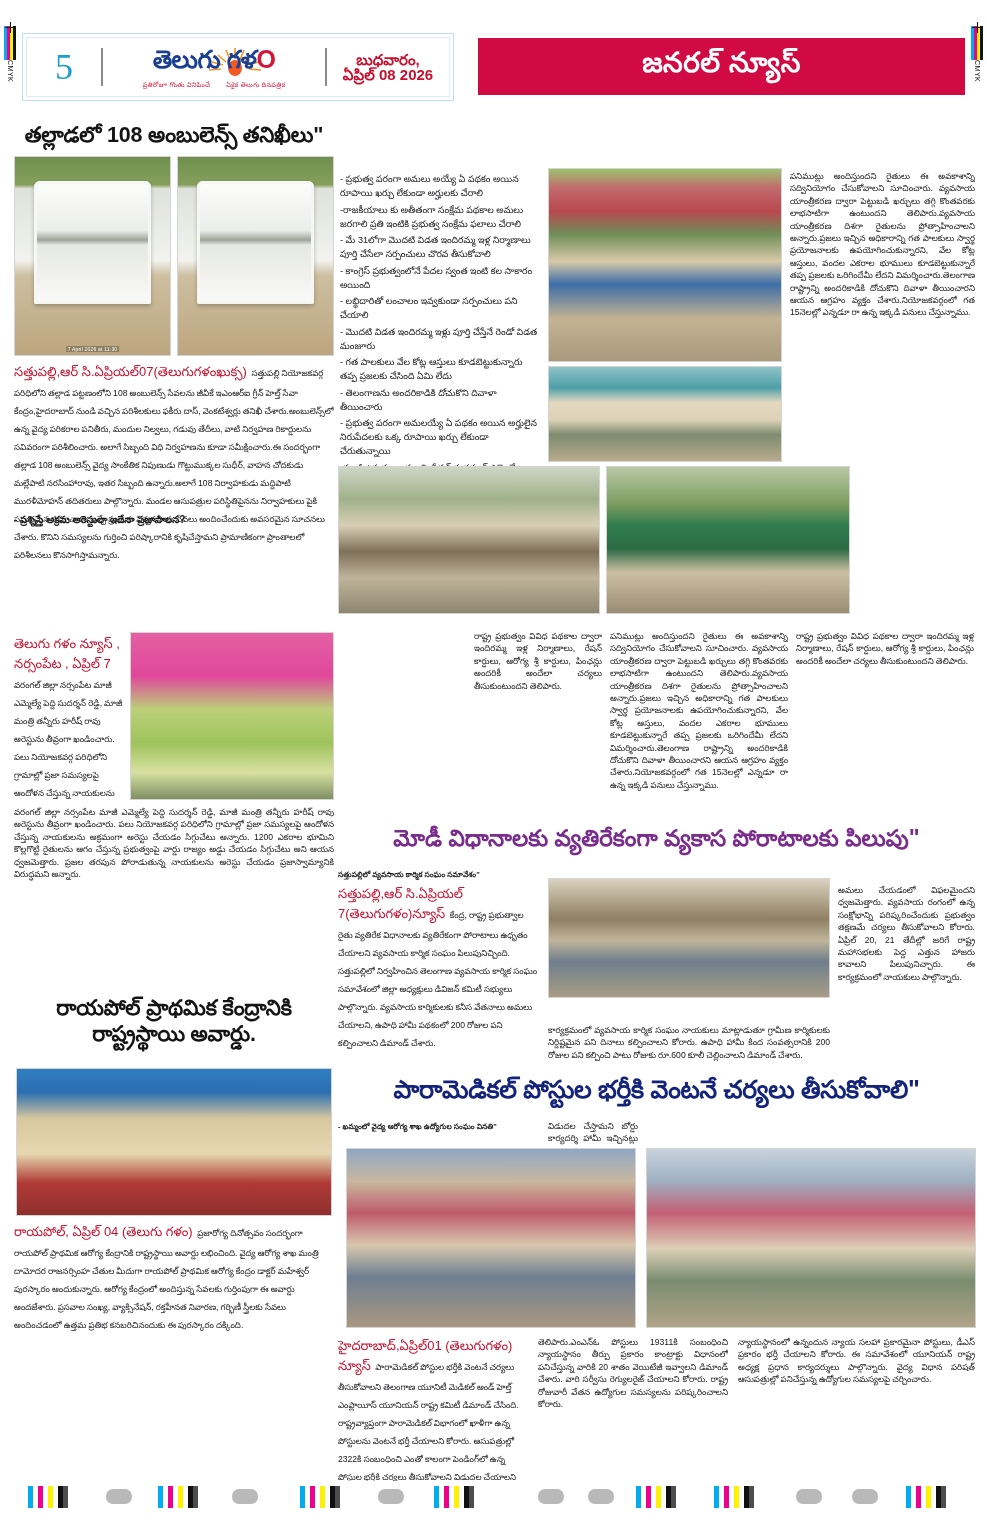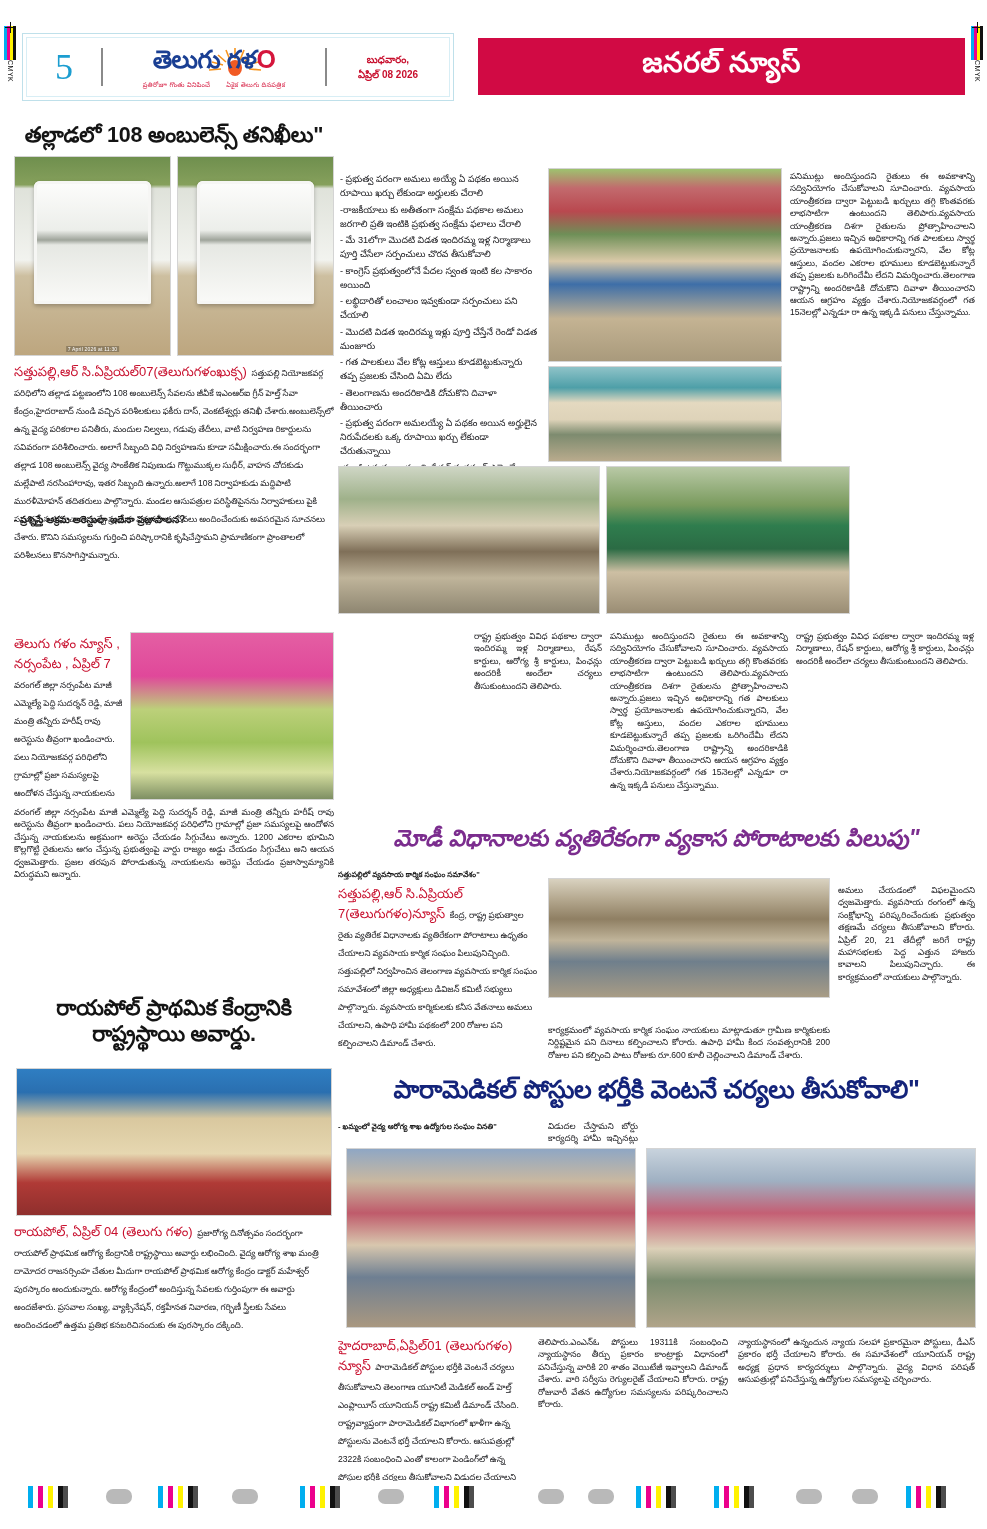--- a/index.html
+++ b/index.html
@@ -57,21 +57,21 @@
     letter-spacing: -.5px; position: relative; z-index: 2; 
     font-family: "Liberation Sans", sans-serif;
   }
   .logo-text .om { color: #d5163c; }
   .logo-tag {
     font-size: 6.5px; color: #d5163c; letter-spacing: .3px; margin-top: 1px;
     display: flex; gap: 16px;
   }
   .date-box {
     width: 122px; text-align: center; color: #c8102e;
-    font-size: 10px; font-weight: bold; line-height: 15px;
+    font-size: 15px; font-weight: bold; line-height: 15px;
   }
 
   
   .sec-banner {
     position: absolute; left: 478px; top: 38px; width: 487px; height: 57px;
     background: #d10a44; color: #fff;
     display: flex; align-items: center; justify-content: center;
     font-size: 28px; font-weight: bold; letter-spacing: .5px;
   }
 
@@ -276,21 +276,21 @@
   <div style="position:absolute; left:14px; top:995px; width:320px;">
     <div class="hl-black">రాయపోల్ ప్రాథమిక కేంద్రానికి రాష్ట్రస్థాయి అవార్డు.</div>
   </div>
   <div class="photo ph-award" style="position:absolute; left:16px; top:1068px; width:316px; height:148px;"></div>
   <div style="position:absolute; left:14px; top:1222px; width:320px; height:260px; overflow:hidden;">
     <span class="byline">రాయపోల్, ఏప్రిల్ 04 (తెలుగు గళం)</span>
     <span class="body-txt">ప్రజారోగ్య దినోత్సవం సందర్భంగా రాయపోల్ ప్రాథమిక ఆరోగ్య కేంద్రానికి రాష్ట్రస్థాయి అవార్డు లభించింది. వైద్య ఆరోగ్య శాఖ మంత్రి దామోదర రాజనర్సింహ చేతుల మీదుగా రాయపోల్ ప్రాథమిక ఆరోగ్య కేంద్రం డాక్టర్ మహేశ్వర్ పురస్కారం అందుకున్నారు. ఆరోగ్య కేంద్రంలో అందిస్తున్న సేవలకు గుర్తింపుగా ఈ అవార్డు అందజేశారు. ప్రసవాల సంఖ్య, వ్యాక్సినేషన్, రక్తహీనత నివారణ, గర్భిణీ స్త్రీలకు సేవలు అందించడంలో ఉత్తమ ప్రతిభ కనబరిచినందుకు ఈ పురస్కారం దక్కింది.</span>
   </div>
 
   <div style="position:absolute; left:338px; top:824px; width:637px;">
-    <div class="hl-purple" style="font-size:23px; line-height:28px;font-style:italic;">మోడీ విధానాలకు వ్యతిరేకంగా వ్యకాస పోరాటాలకు పిలుపు"</div>
+    <div class="hl-purple" style="font-size:23px; line-height:28px;">మోడీ విధానాలకు వ్యతిరేకంగా వ్యకాస పోరాటాలకు పిలుపు"</div>
   </div>
   <div class="subhead" style="position:absolute; left:338px; top:868px; width:200px; font-size:7.5px;">సత్తుపల్లిలో వ్యవసాయ కార్మిక సంఘం సమావేశం"</div>
 
   <div class="photo ph-dais" style="position:absolute; left:548px; top:878px; width:282px; height:120px;"></div>
 
   <div style="position:absolute; left:338px; top:884px; width:200px; height:180px; overflow:hidden;">
     <span class="byline">సత్తుపల్లి,ఆర్ సి.ఏప్రియల్ 7(తెలుగుగళం)న్యూస్</span>
     <span class="body-txt">కేంద్ర, రాష్ట్ర ప్రభుత్వాల రైతు వ్యతిరేక విధానాలకు వ్యతిరేకంగా పోరాటాలు ఉధృతం చేయాలని వ్యవసాయ కార్మిక సంఘం పిలుపునిచ్చింది. సత్తుపల్లిలో నిర్వహించిన తెలంగాణ వ్యవసాయ కార్మిక సంఘం సమావేశంలో జిల్లా అధ్యక్షులు డివిజన్ కమిటీ సభ్యులు పాల్గొన్నారు. వ్యవసాయ కార్మికులకు కనీస వేతనాలు అమలు చేయాలని, ఉపాధి హామీ పథకంలో 200 రోజుల పని కల్పించాలని డిమాండ్ చేశారు.</span>
   </div>
   <div class="body-txt" style="position:absolute; left:548px; top:1004px; width:282px; height:60px; overflow:hidden;margin-top:20px;">కార్యక్రమంలో వ్యవసాయ కార్మిక సంఘం నాయకులు మాట్లాడుతూ గ్రామీణ కార్మికులకు నిర్దిష్టమైన పని దినాలు కల్పించాలని కోరారు. ఉపాధి హామీ కింద సంవత్సరానికి 200 రోజుల పని కల్పించి పాటు రోజుకు రూ.600 కూలీ చెల్లించాలని డిమాండ్ చేశారు.</div>

